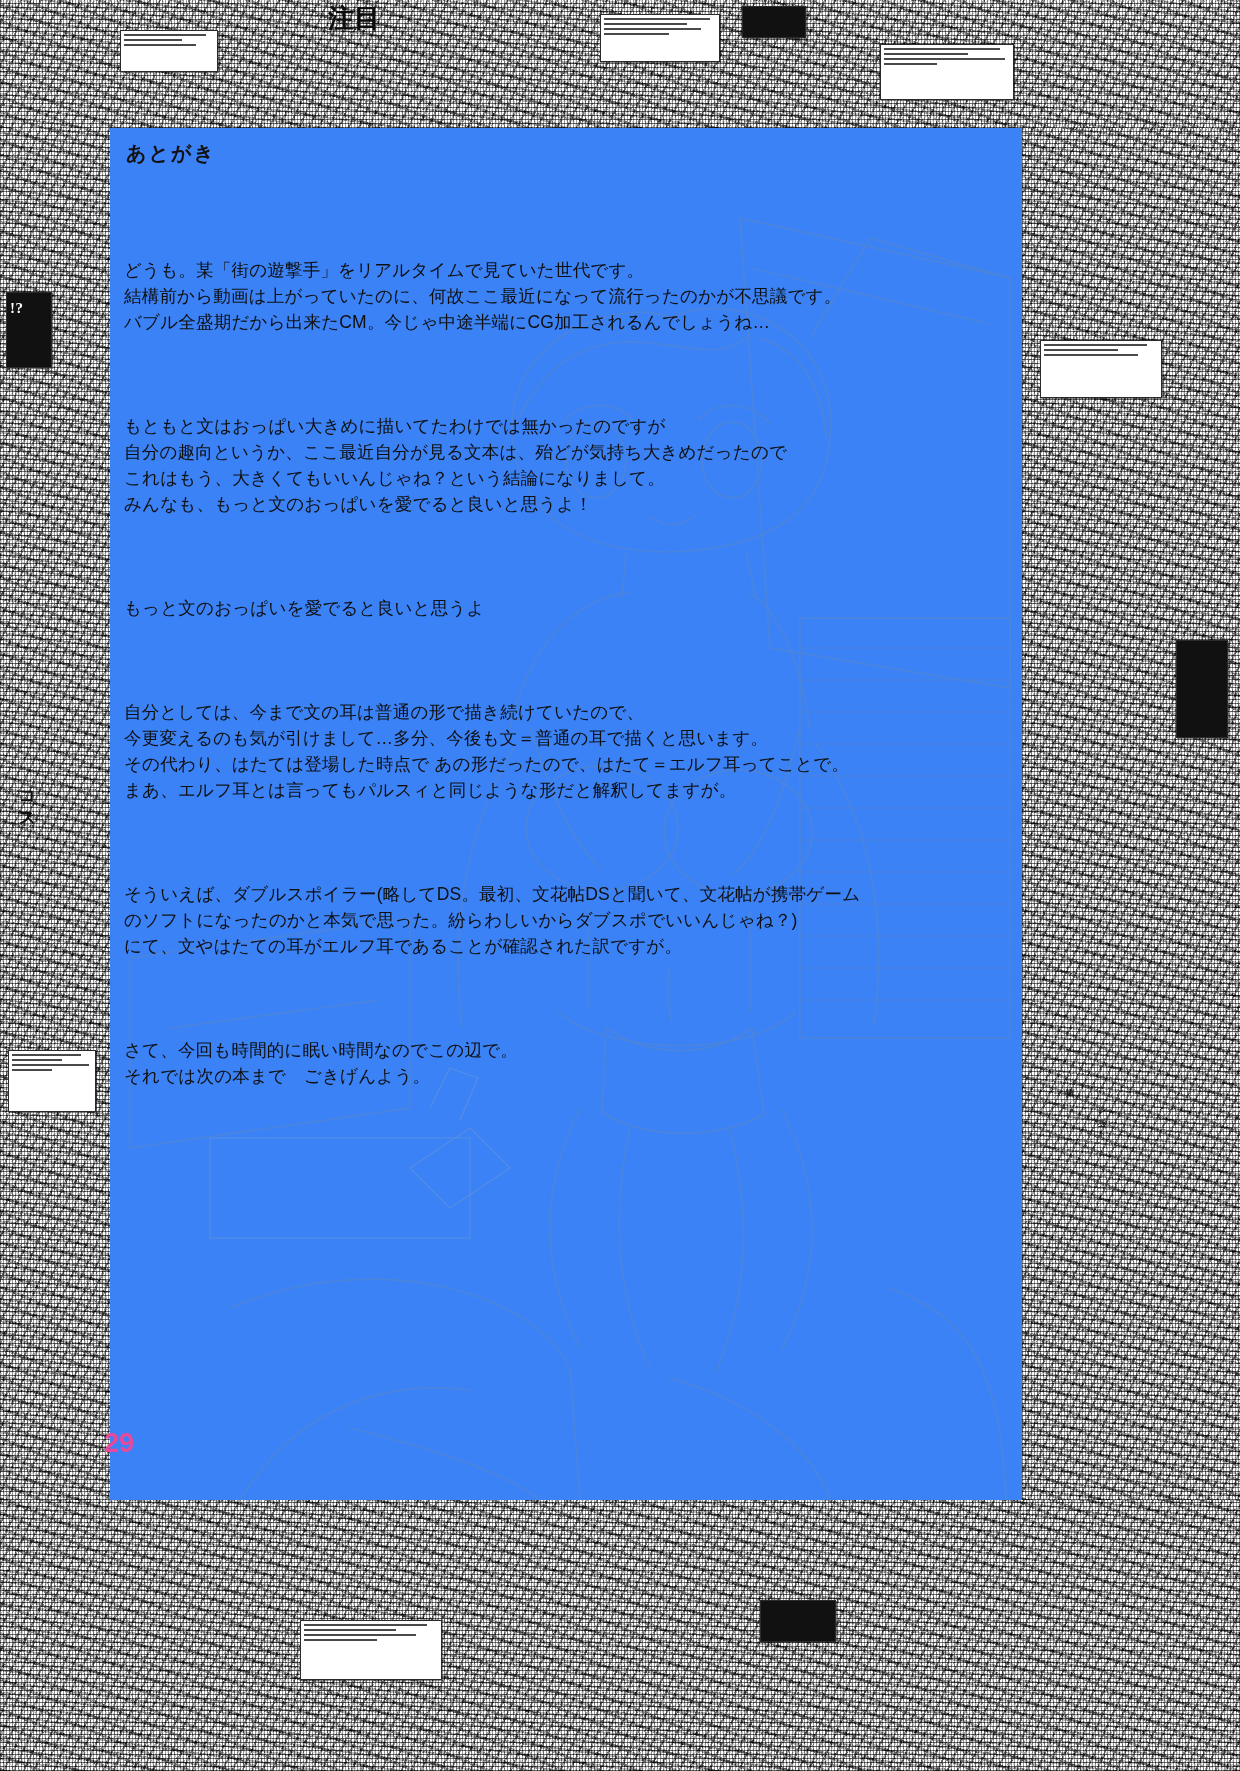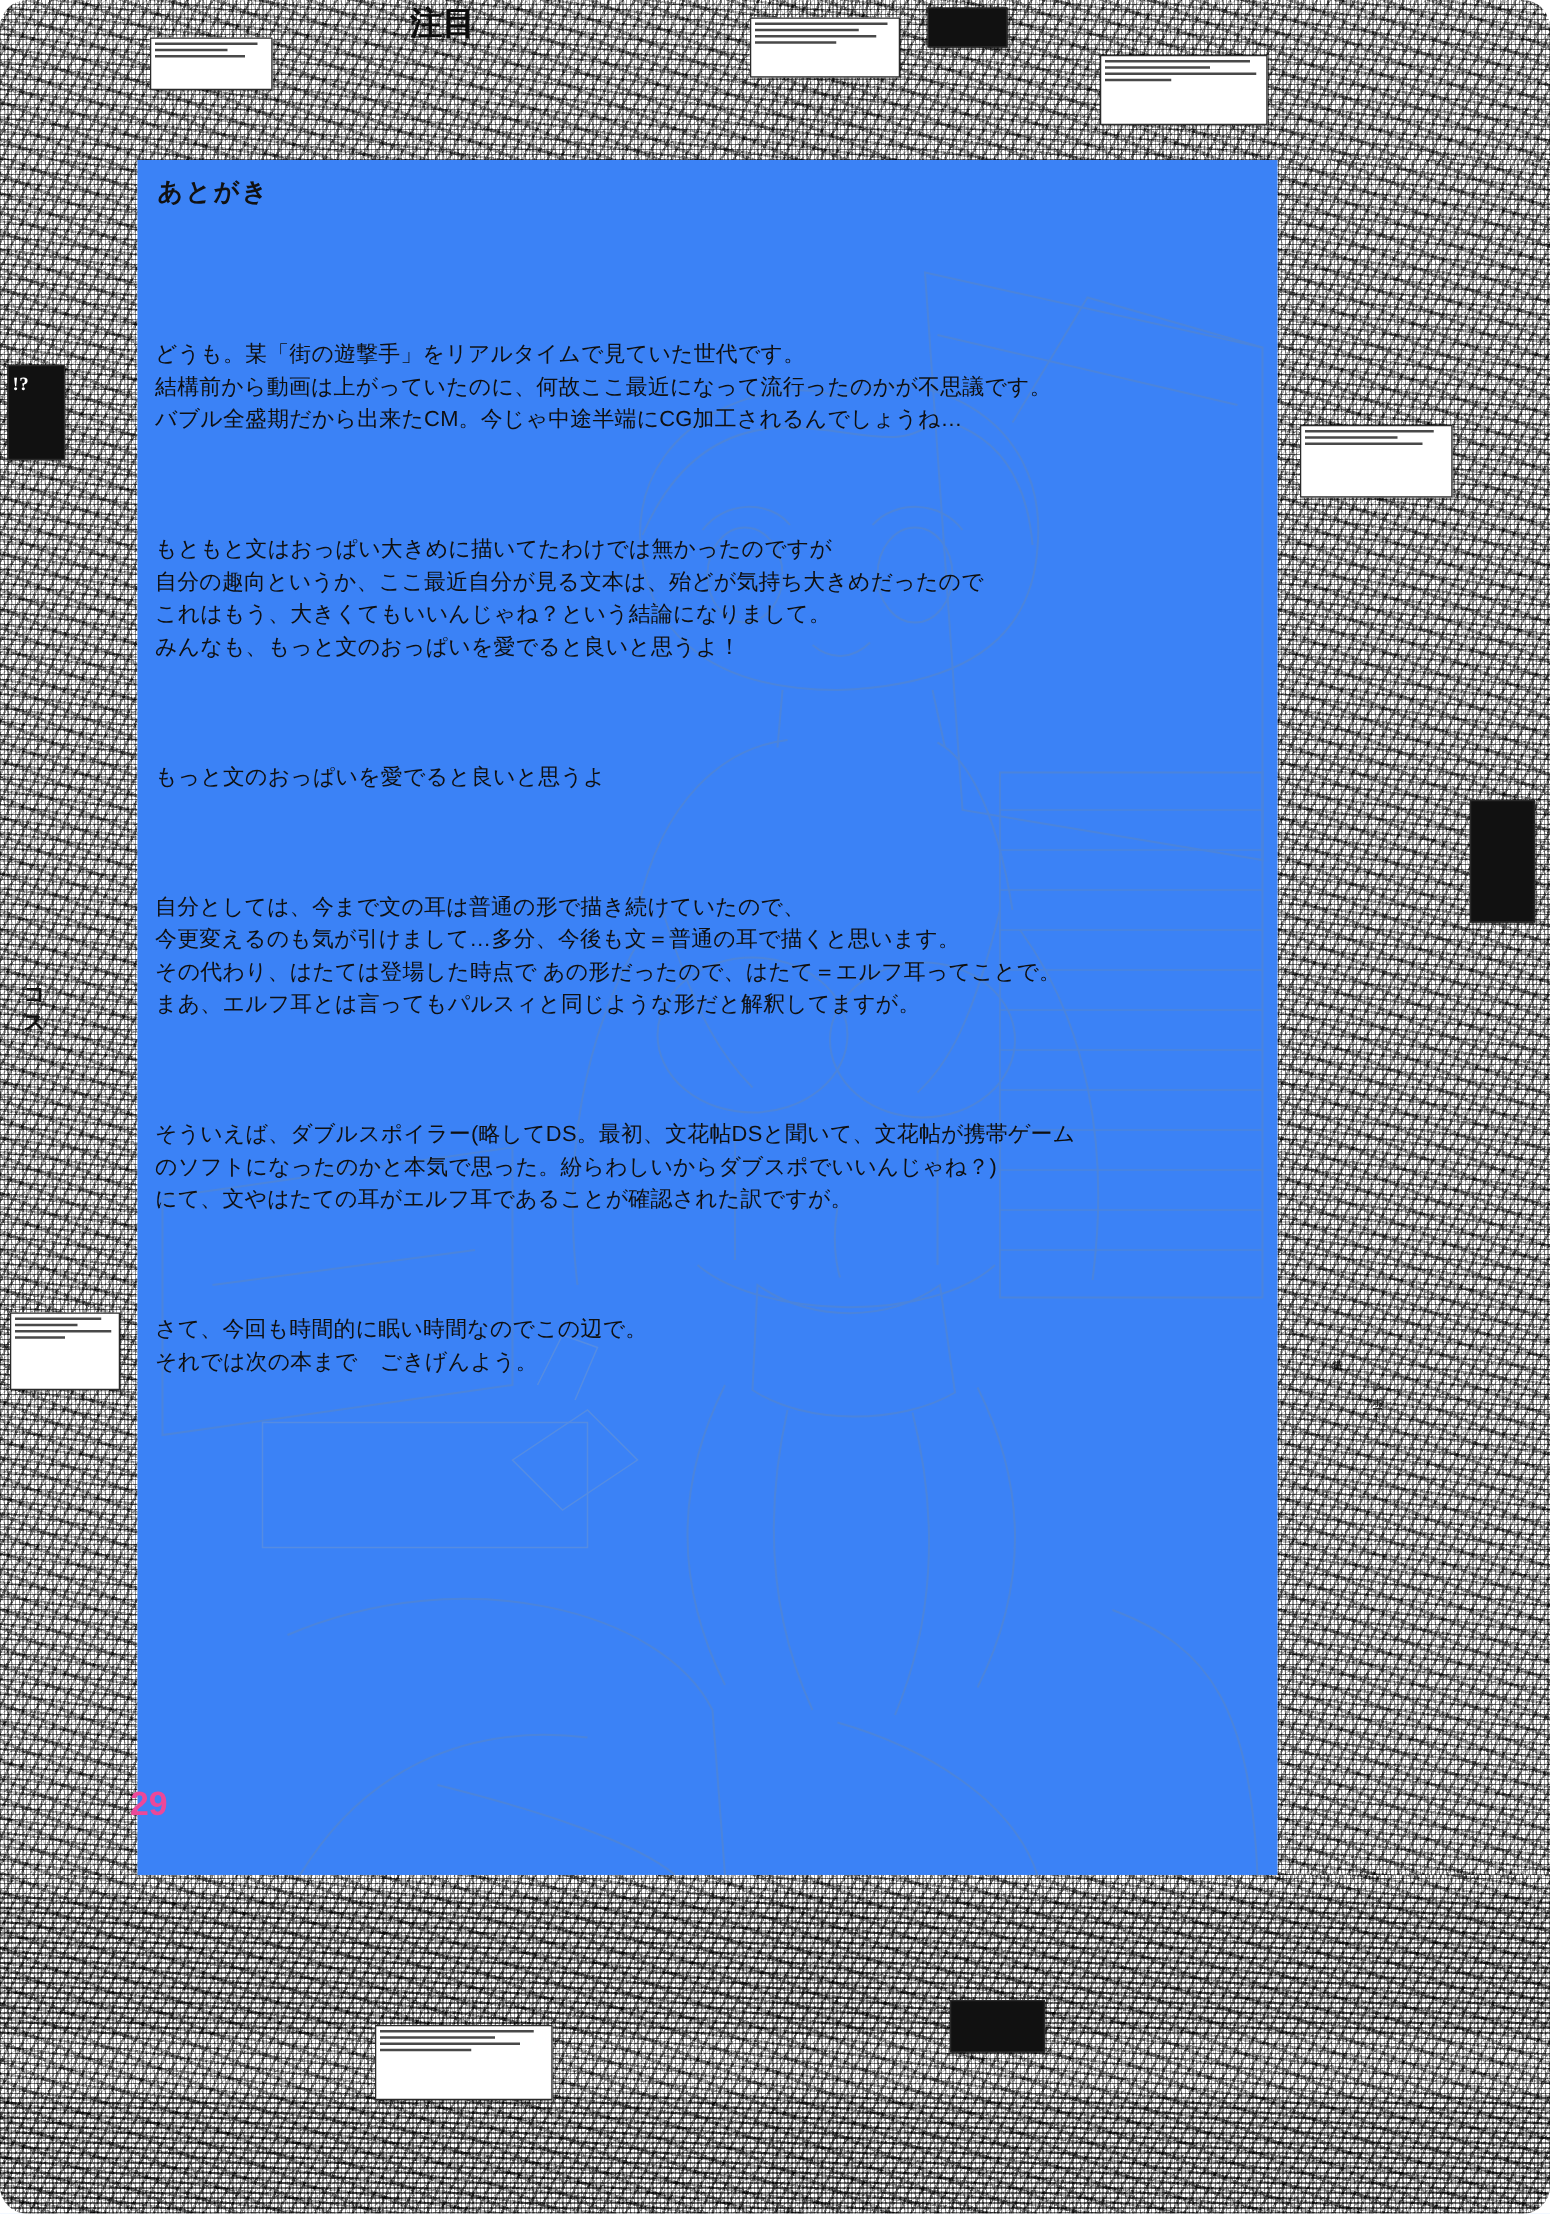--- a/index.html
+++ b/index.html
@@ -7,21 +7,20 @@
     padding: 0;
     background: #ffffff;
   }
   #page {
     position: relative;
     width: 1240px;
     height: 1771px;
     overflow: hidden;
     background: #ffffff;
     font-family: "Liberation Sans", sans-serif;
-    border-radius: 22px;
   }
 
   
   .border-noise {
     position: absolute;
     background-color: #f2f2f2;
     background-image:
       repeating-linear-gradient(0deg, rgba(20,20,20,0.55) 0px, rgba(20,20,20,0.55) 1px, rgba(255,255,255,0) 1px, rgba(255,255,255,0) 4px),
       repeating-linear-gradient(90deg, rgba(30,30,30,0.45) 0px, rgba(30,30,30,0.45) 1px, rgba(255,255,255,0) 1px, rgba(255,255,255,0) 3px),
       repeating-linear-gradient(115deg, rgba(0,0,0,0.35) 0px, rgba(0,0,0,0.35) 2px, rgba(255,255,255,0) 2px, rgba(255,255,255,0) 9px),
@@ -112,21 +111,21 @@
     left: 16px;
     top: 12px;
     font-size: 20px;
     font-weight: bold;
     color: #111;
     letter-spacing: 2px;
   }
   .body-text {
     position: absolute;
     left: 14px;
-    top: 90px;
+    top: 77px;
     width: 860px;
     color: #0f0f0f;
     font-size: 17.5px;
     line-height: 26px;
     letter-spacing: 0.2px;
     white-space: pre-wrap;
   }
   .para { margin: 0 0 26px 0; }
 
   .page-number {

